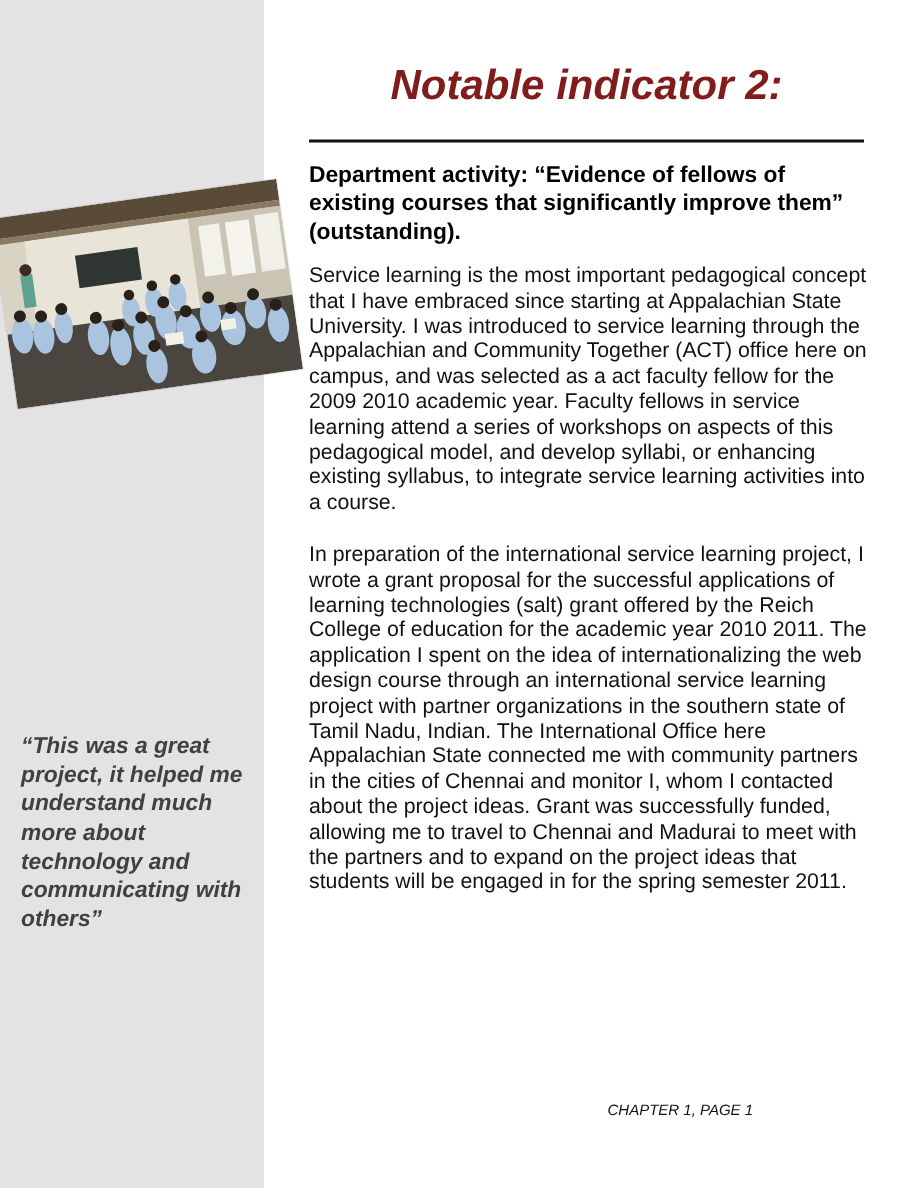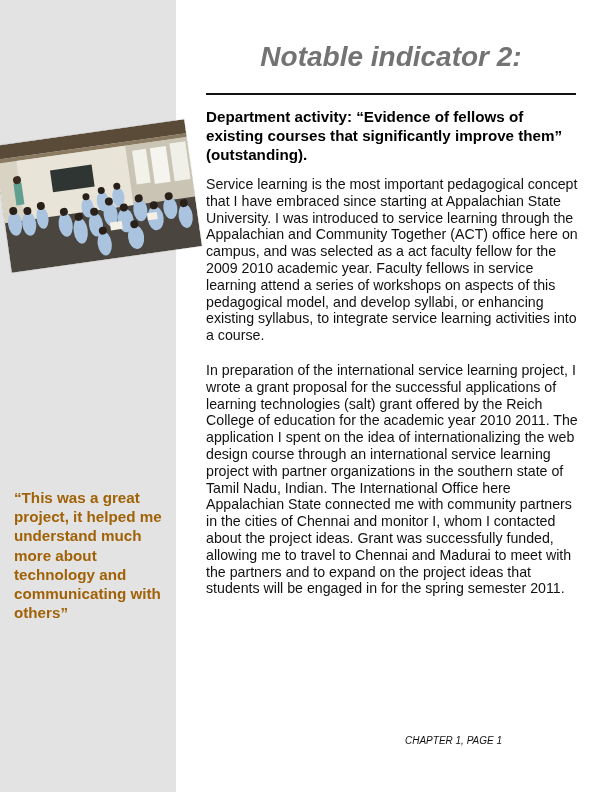--- a/index.html
+++ b/index.html
@@ -14,29 +14,29 @@
       background: #e3e3e3;
     }
     .photo {
       position: absolute; left: 2px; top: 132px; width: 192px; height: 128px;
       transform: rotate(-8deg); transform-origin: center center;
       overflow: hidden; box-shadow: 0 0 1px rgba(0,0,0,0.3);
     }
     .photo svg { display: block; }
     .quote {
       position: absolute; left: 14px; top: 488px; width: 150px;
-      font-weight: bold; font-size: 15.2px; line-height: 19.2px;
-      color: #a16207;
+      font-weight: bold; font-style: italic; font-size: 15.2px; line-height: 19.2px;
+      color: #404040;
     }
     .title-block {
       position: absolute; left: 206px; top: 42px; width: 370px; text-align: center;
     }
     .title {
       font-weight: bold; font-style: italic; font-size: 28px; line-height: 30px;
-      margin: 0; color: #737373;
+      margin: 0; color: #7f1d1d;
     }
     .subtitle {
       font-weight: bold; font-style: italic; font-size: 12.3px; line-height: 14px;
       margin: 0; color: #111;
     }
     .rule {
       position: absolute; left: 206px; top: 93px; width: 370px; height: 2px; background: #111;
     }
     .heading {
       position: absolute; left: 206px; top: 107px; width: 370px;

